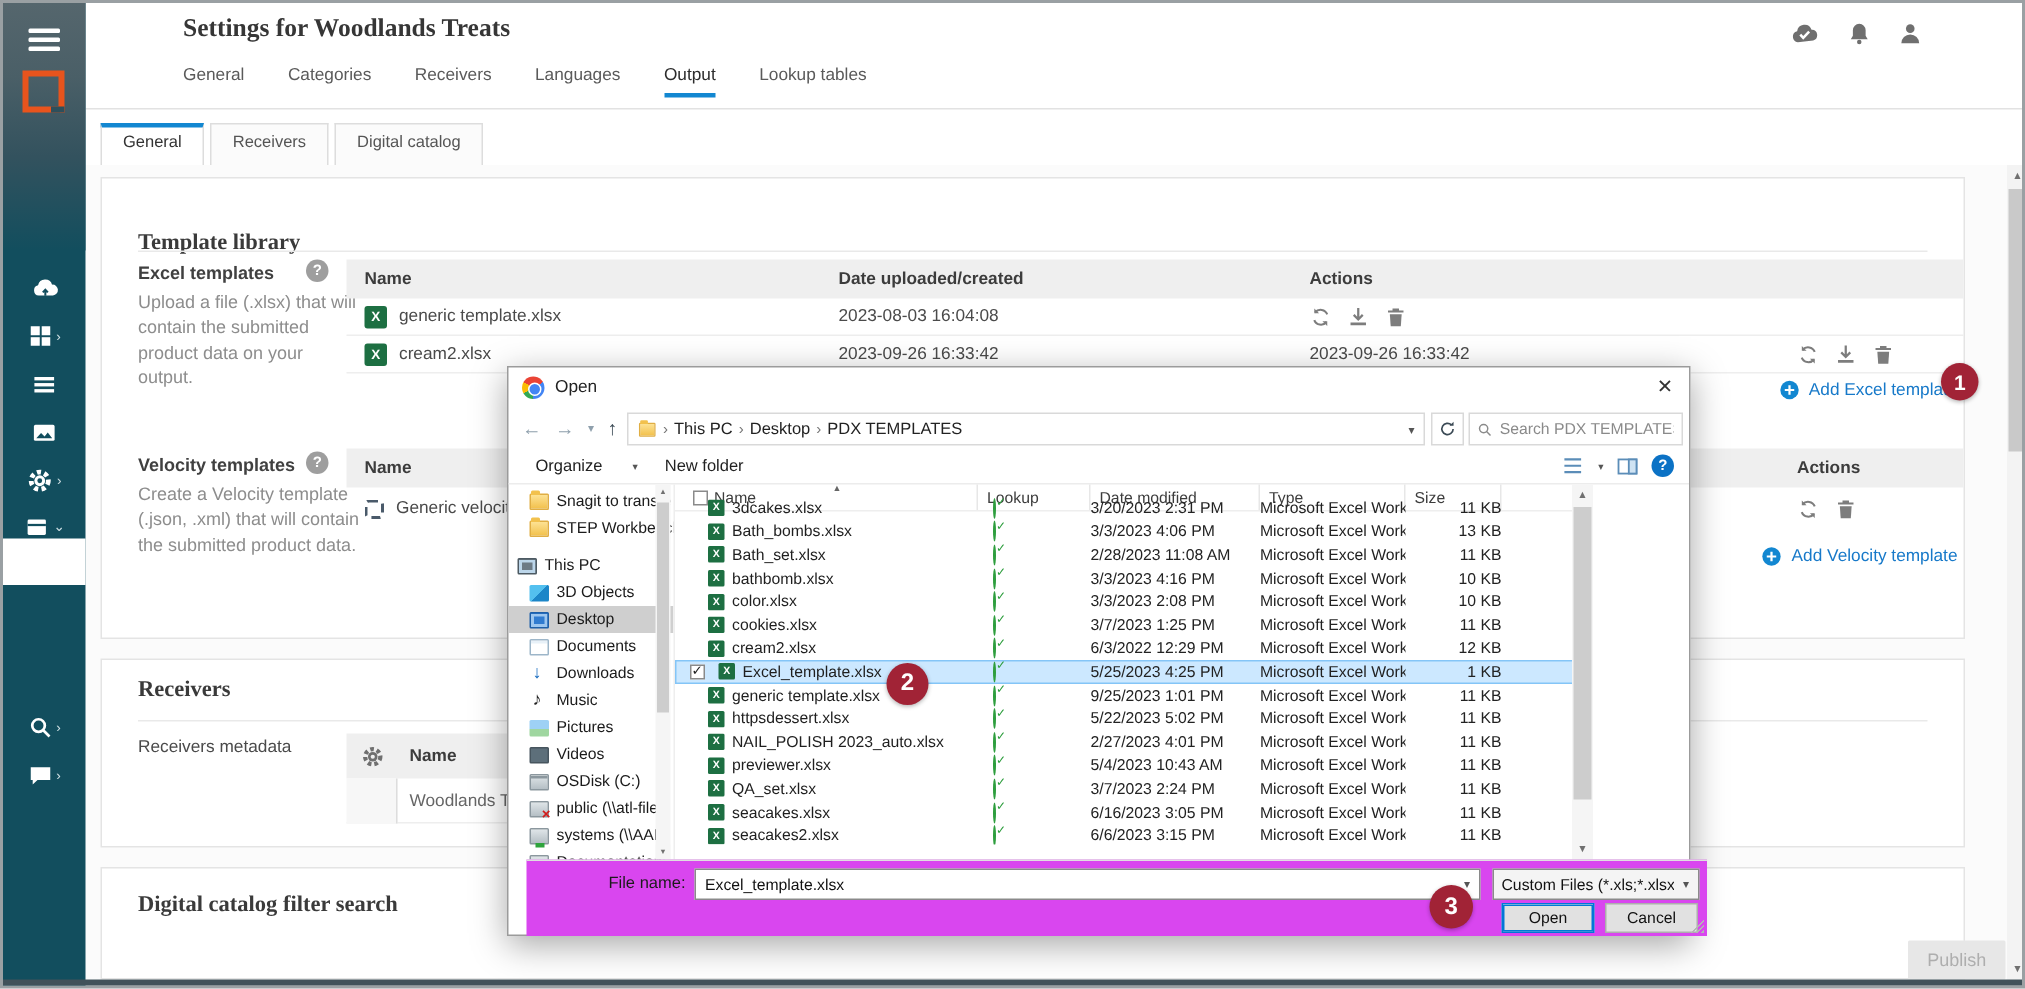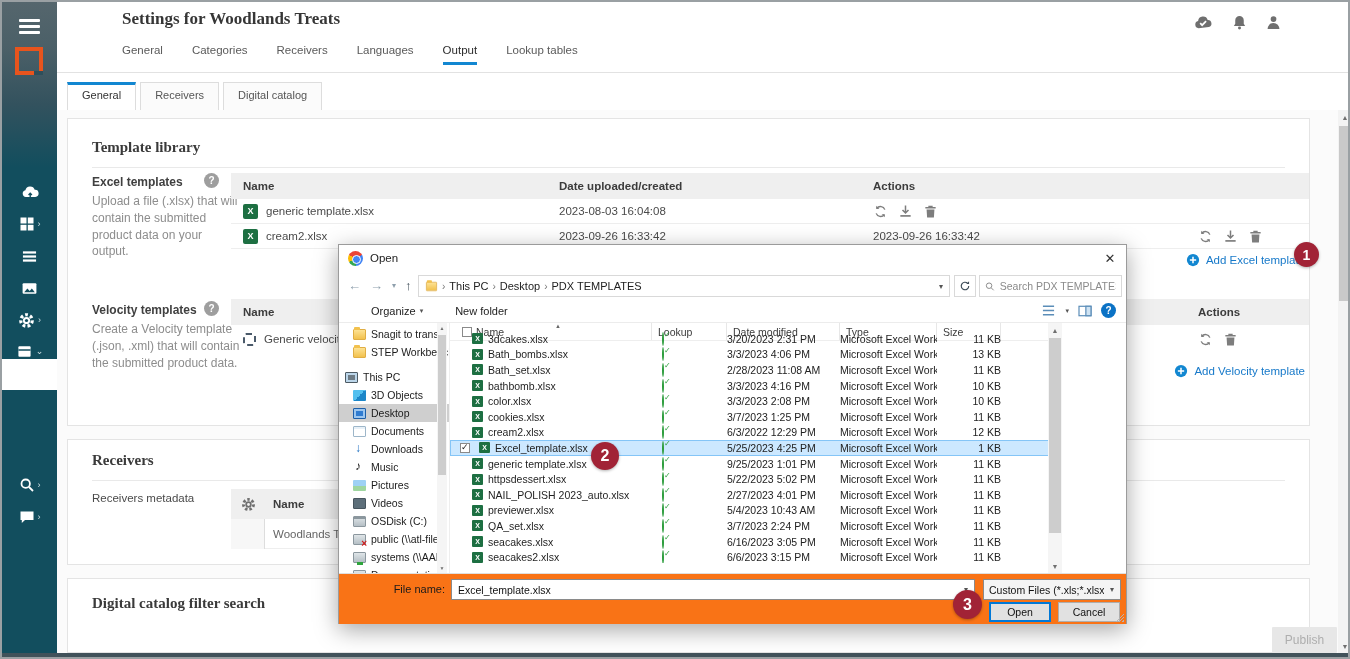--- a/index.html
+++ b/index.html
@@ -74,21 +74,21 @@
   .navbtn.up{color:#3b4a55}
   .crumbbox{position:absolute;left:79px;top:4px;width:532px;height:22px;border:1px solid #d9d9d9;display:flex;align-items:center;padding:0 6px;gap:4px;background:#fff}
   .crumb-item{display:flex;align-items:center;gap:4px;cursor:pointer}
   .crumb-sep{color:#777;font-size:10px}
   .crumb-dd{margin-left:auto;color:#555;font-size:8px;cursor:pointer}
   .refreshbtn{position:absolute;left:615px;top:4px;width:22px;height:22px;border:1px solid #d9d9d9;display:flex;align-items:center;justify-content:center;color:#3b4a55;cursor:pointer}
   .searchbox{position:absolute;left:640px;top:4px;width:143px;height:22px;border:1px solid #d9d9d9;display:flex;align-items:center;padding:0 5px;gap:5px;background:#fff}
   .searchbox input{border:none;outline:none;width:100%;font-size:10.5px;color:#333;font-family:inherit;background:transparent}
   .searchbox input::placeholder{color:#8a8a8a}
   .toolrow{position:absolute;left:0;top:54px;width:100%;height:24px;display:flex;align-items:center;border-bottom:1px solid #ececec}
-  .toolbtn{font-size:11px;color:#222;margin-left:32px;cursor:pointer;display:flex;align-items:center;gap:4px}
+  .toolbtn{font-size:11px;color:#222;margin-left:18px;cursor:pointer;display:flex;align-items:center;gap:20px}
   .tool-dd{font-size:7px;color:#555}
   .toolicons{margin-left:auto;margin-right:10px;display:flex;align-items:center;gap:9px}
   .helpblue{width:15px;height:15px;border-radius:50%;background:#0b72c5;color:#fff;font-size:10px;font-weight:bold;display:flex;align-items:center;justify-content:center;cursor:pointer}
 
   
   .dbody{position:absolute;left:0;top:78px;width:100%;height:250px;display:flex}
   .dnav{width:110px;height:250px;overflow:hidden;position:relative;padding-top:2px}
   .dnav-item{height:18px;display:flex;align-items:center;gap:5px;padding-left:14px;font-size:10.5px;color:#1b1b1b;white-space:nowrap;cursor:pointer}
   .dnav-item.root{padding-left:6px}
   .dnav-item.selected{background:#cfcfcf}
@@ -130,21 +130,21 @@
   .fl-row.selected{background:#cce8ff;box-shadow:inset 0 0 0 1px #84c5f7}
   .fl-head .h-name{width:202px}.fl-head .h-status{width:75px}.fl-head .h-mod{width:113px}.fl-head .h-typ{width:97px}.fl-head .h-siz{width:64px}
   .chk{width:10px;height:10px;border:1.2px solid #2e9e3e;border-radius:50%;position:relative}
   .chk::before{content:"✓";position:absolute;left:1px;top:-2.5px;font-size:8px;color:#2e9e3e}
   .flscroll{position:absolute;right:0;top:0;width:14px;height:250px;background:#f5f5f5}
   .flscroll .thumb{position:absolute;left:1px;top:15px;width:12px;height:195px;background:#cdcdcd}
   .preview{width:50px;height:250px;border-left:1px solid #eee;display:flex;align-items:center}
   .preview .msg{font-size:10.5px;color:#3c3c3c;text-align:center;line-height:1.35;padding:0 1px;word-wrap:break-word}
 
   
-  .dfoot{position:absolute;left:0;top:328px;width:100%;height:51px;background:#f97316;border-top:1px solid #dfdfdf}
+  .dfoot{position:absolute;left:12px;top:328px;width:100%;height:51px;background:#d946ef;border-top:1px solid #dfdfdf}
   .fname-label{position:absolute;left:14px;top:9px;width:92px;text-align:right;font-size:11px;color:#1b1b1b}
   .fname-input{position:absolute;left:112px;top:5px;width:524px;height:21px;border:1px solid #8a8a8a;background:#fff;display:flex;align-items:center}
   .fname-input input{border:none;outline:none;flex:1;padding-left:6px;font-size:10.5px;font-family:inherit;color:#111;background:transparent}
   .dd-caret{width:16px;text-align:center;font-size:8px;color:#555;cursor:pointer}
   .filter-dd{position:absolute;left:644px;top:5px;width:138px;height:21px;border:1px solid #8a8a8a;background:#f4f4f4;display:flex;align-items:center;font-size:10.5px;color:#111;cursor:pointer}
   .filter-dd span.val{flex:1;padding-left:5px;overflow:hidden;white-space:nowrap}
   .winbtn{position:absolute;top:28px;height:20px;width:62px;background:#e1e1e1;border:1px solid #adadad;font-size:10.5px;color:#111;display:flex;align-items:center;justify-content:center;cursor:pointer}
   .winbtn.primary{left:650px;border:1px solid #0078d7;box-shadow:inset 0 0 0 1px #0078d7}
   .winbtn.cancel{left:719px}
   .grip{position:absolute;right:2px;bottom:2px;width:10px;height:10px;background:
@@ -260,21 +260,21 @@
 <div class="subtabs">
 
 <div class="subtab active">General</div>
     <div class="subtab">Receivers</div>
     <div class="subtab">Digital catalog</div>
   </div>
 
 <div class="page-bg"></div>
 
 <div class="card" style="left:65px;top:116px;width:1243px;height:308px">
-  <div class="card-title" style="top:20px">Template library</div>
+  <div class="card-title" style="top:35px">Template library</div>
   <div class="card-hr" style="top:48px"></div>
 
   <div class="abs fld-label" style="left:24px;top:56px">Excel templates</div>
   <div class="abs help" style="left:136px;top:54px">?</div>
   <div class="abs fld-desc" style="left:24px;top:74px;width:150px">Upload a file (.xlsx) that will contain the submitted product data on your output.</div>
 
   <div class="abs" style="left:163px;top:54px;width:1078px">
     <div class="tbl-head" style="height:26px">
       <div style="width:328px;padding-left:12px">Name</div>
       <div style="width:314px">Date uploaded/created</div>

